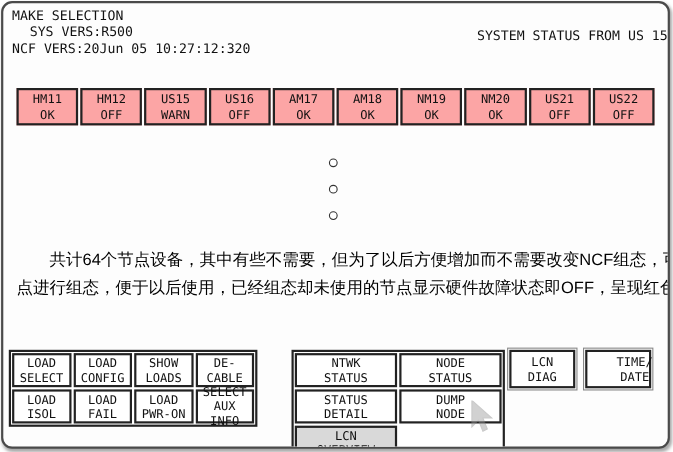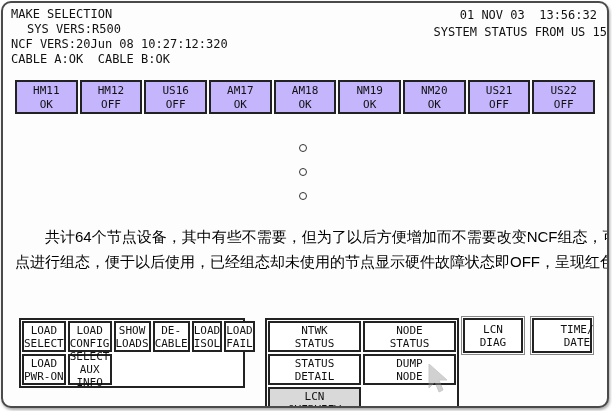--- a/index.html
+++ b/index.html
@@ -17,40 +17,40 @@
   #hdr-cable  { left:8px;  top:49px; }
   #hdr-title  { left:0; right:0; top:22px; text-align:right; }
   #hdr-time   { right:10px; top:5px; }
 
   .node-row {
     position:absolute; left:12px; right:12px; top:77px;
     display:flex; gap:2px;
   }
   .node-cell {
     flex:1; height:34px; border:2px solid #222; box-sizing:border-box;
-    background:#c4b5fd; text-align:center; font-size:11px; line-height:14px;
+    background:#fca5a5; text-align:center; font-size:11px; line-height:14px;
     padding-top:2px; cursor:default;
   }
 
   .ellipsis { position:absolute; left:296px; top:141px; display:flex; flex-direction:column; gap:16px; }
   .dot { width:6px; height:6px; border:1.5px solid #333; border-radius:50%; background:#fff; }
 
   .annotation {
     position:absolute; left:12px; right:8px; top:221px;
     font-family:"Liberation Sans","DejaVu Sans",sans-serif;
     font-size:15px; line-height:25px; color:#000;
   }
   .annotation .line1 { text-indent:2em; white-space:nowrap; }
   .annotation .line2 { white-space:nowrap; }
 
   .btn-group {
     position:absolute; top:315px; display:grid; gap:2px;
     border:2px solid #222; padding:1px; background:#fff; box-sizing:border-box;
   }
-  #group-left   { left:16px;  width:226px; grid-template-columns:repeat(6,1fr); }
+  #group-left   { left:5px;  width:226px; grid-template-columns:repeat(4,1fr); }
   #group-middle { left:262px; width:194px; grid-template-columns:repeat(2,1fr); }
   .btn {
     border:2px solid #222; box-sizing:border-box; background:#fff;
     height:31px; display:flex; align-items:center; justify-content:center;
     text-align:center; font-size:11px; line-height:13px; white-space:pre-line;
     cursor:default;
   }
   .btn.highlight { background:#d9d9d9; }
   .btn-single {
     position:absolute; top:315px; width:60px; height:35px;
@@ -67,33 +67,35 @@
     opacity:0.45; pointer-events:none;
   }
 </style>
 </head>
 <body>
 
 <div class="page">
 
   <div class="hdr" id="hdr-make">MAKE SELECTION</div>
   <div class="hdr" id="hdr-sys">SYS VERS:R500</div>
-  <div class="hdr" id="hdr-ncf">NCF VERS:20Jun 08 10:27:12:320</div>
-  <div class="hdr" id="hdr-cable">CABLE A:OK  CABLE B:OK</div>
+  <div class="hdr" id="hdr-ncf">NCF VERS:20Jun 05 10:27:12:320</div>
   <div class="hdr" id="hdr-title">SYSTEM STATUS FROM US 15</div>
-  <div class="hdr" id="hdr-time">01 NOV 03  13:56:32</div>
 
   <div class="node-row">
     <div class="node-cell">
         <div>HM11</div>
         <div>OK</div>
       </div>
     <div class="node-cell">
         <div>HM12</div>
         <div>OFF</div>
+      </div>
+    <div class="node-cell">
+        <div>US15</div>
+        <div>WARN</div>
       </div>
     <div class="node-cell">
         <div>US16</div>
         <div>OFF</div>
       </div>
     <div class="node-cell">
         <div>AM17</div>
         <div>OK</div>
       </div>
     <div class="node-cell">

